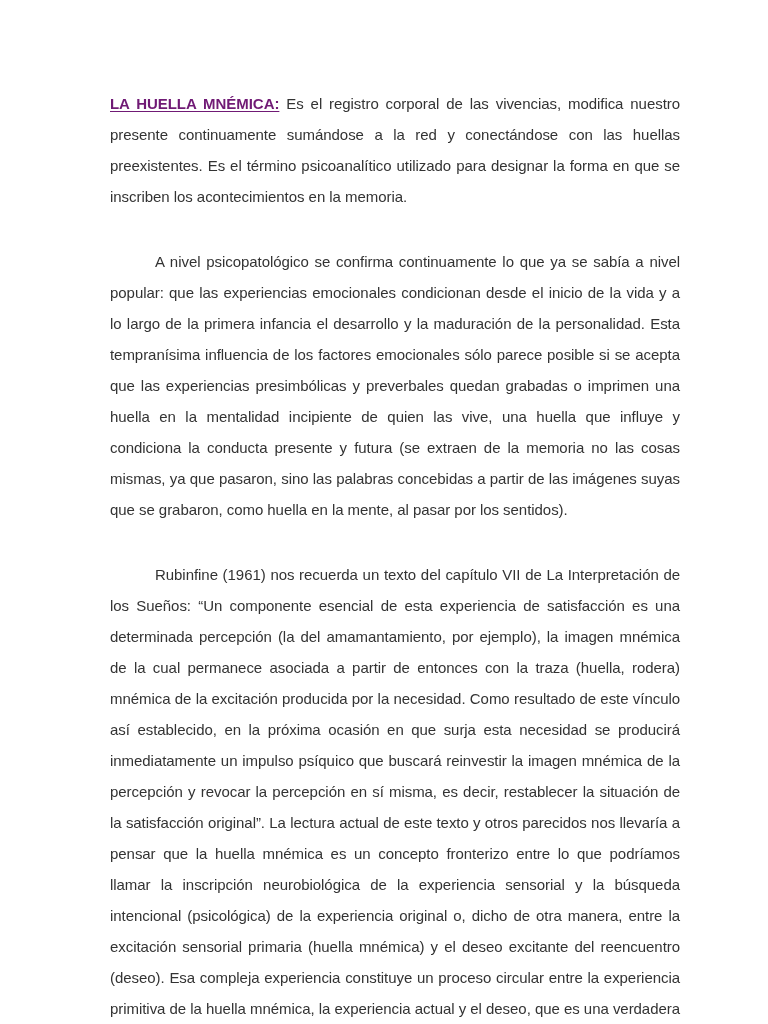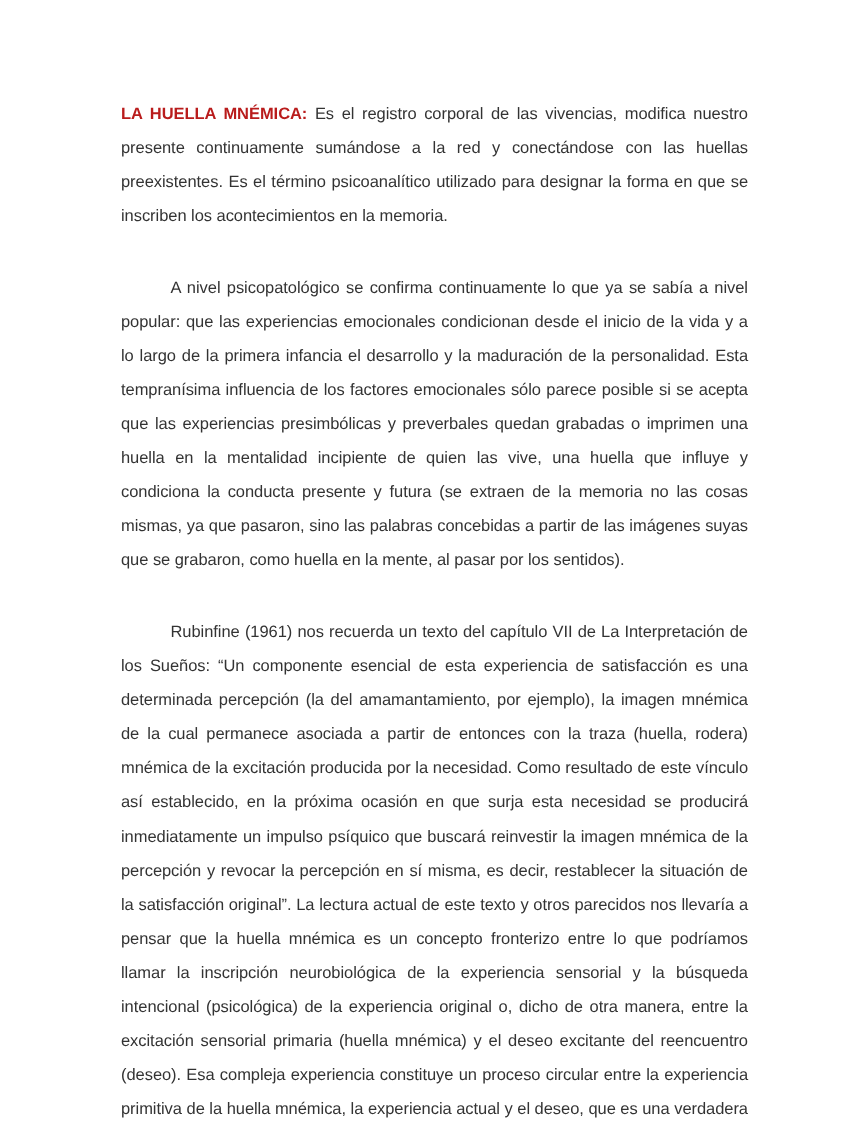--- a/index.html
+++ b/index.html
@@ -46,22 +46,23 @@
   .para.indented {
     text-indent: 45px;
     margin-top: 34px;
   }
 
   .para:last-child {
     margin-bottom: 0;
   }
 
   .heading-inline {
-    color: #b91c1c;
+    color: #701a75;
     font-weight: bold;
+    text-decoration: underline;
     text-underline-offset: 2px;
     margin-top: 25px;
   }
 </style>
 </head>
 <body>
 
 <div class="page">
   <div class="text-column">
 

